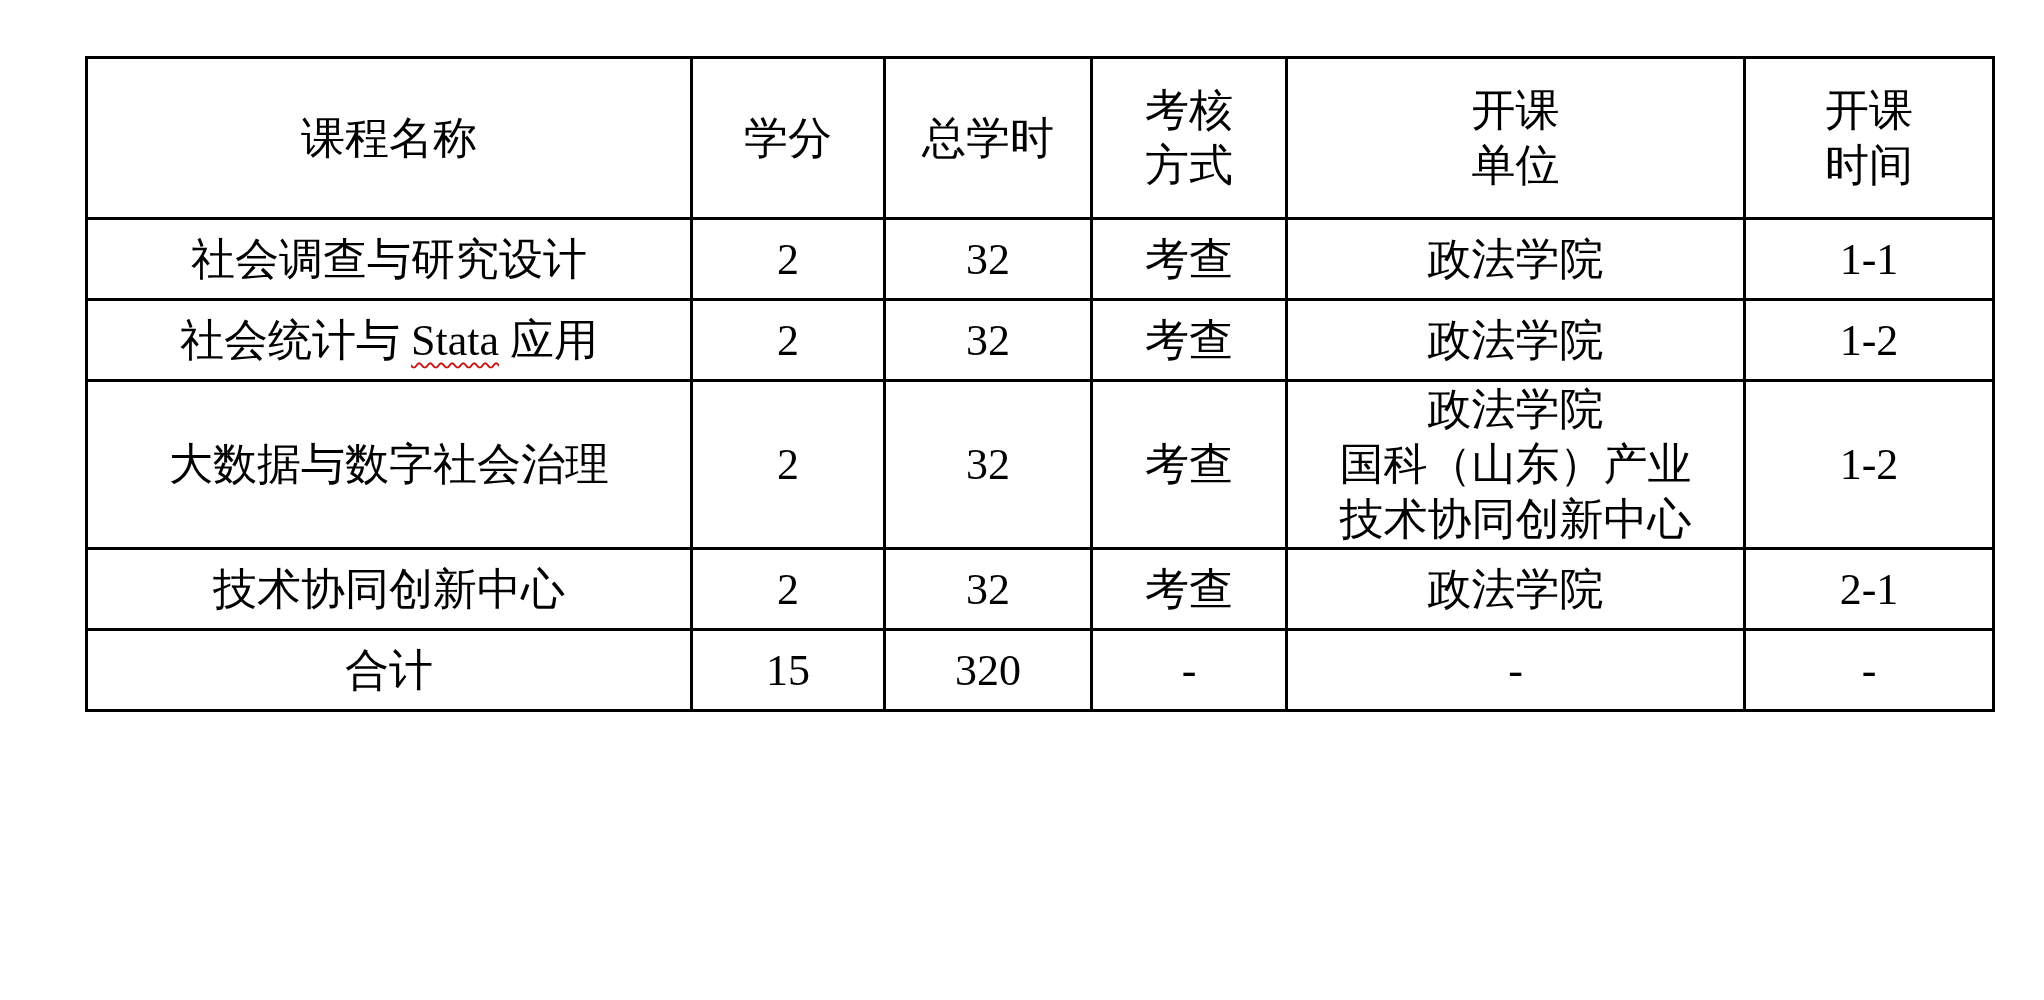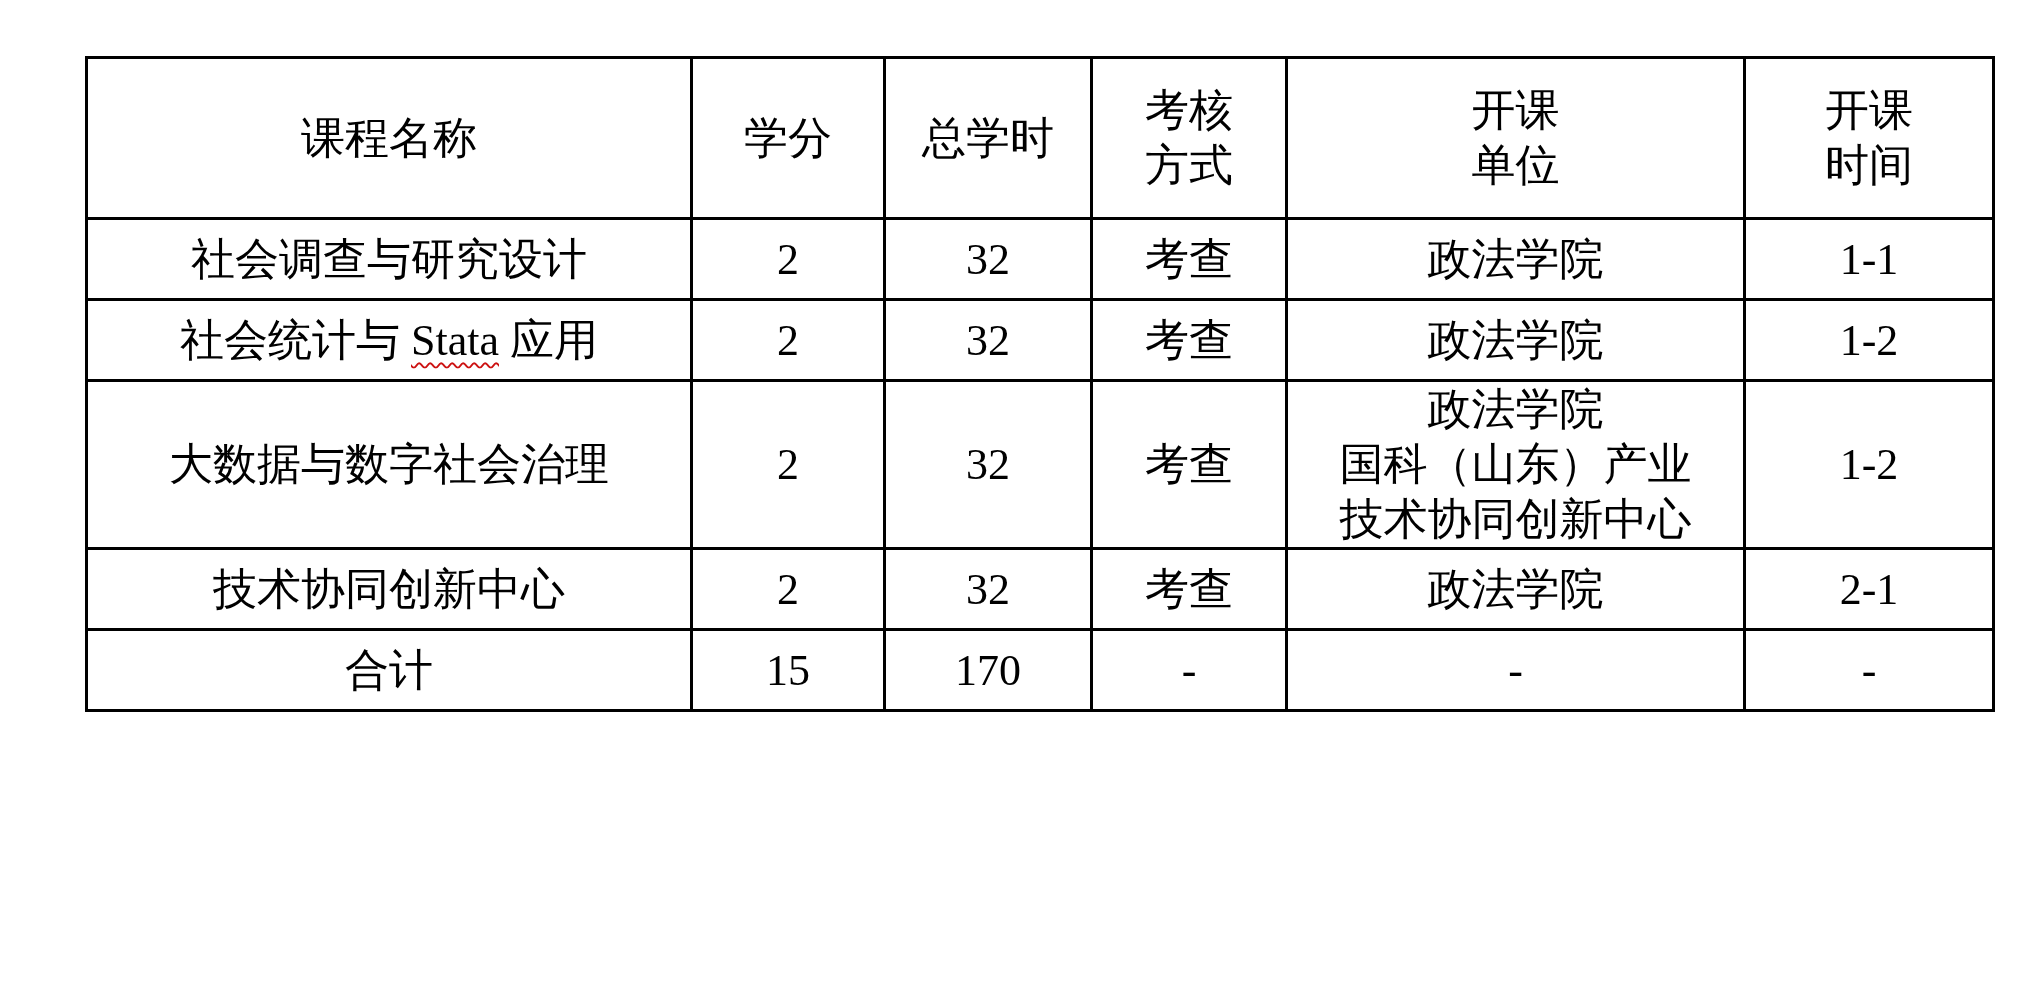--- a/index.html
+++ b/index.html
@@ -113,20 +113,20 @@
         <td>技术协同创新中心</td>
         <td class="num">2</td>
         <td class="num">32</td>
         <td>考查</td>
         <td>政法学院</td>
         <td class="num">2-1</td>
       </tr>
       <tr class="row-std">
         <td>合计</td>
         <td class="num">15</td>
-        <td class="num">170</td>
+        <td class="num">320</td>
         <td class="num">-</td>
         <td class="num">-</td>
         <td class="num">-</td>
       </tr>
     </tbody>
   </table>
 </div>
 
 </body></html>

